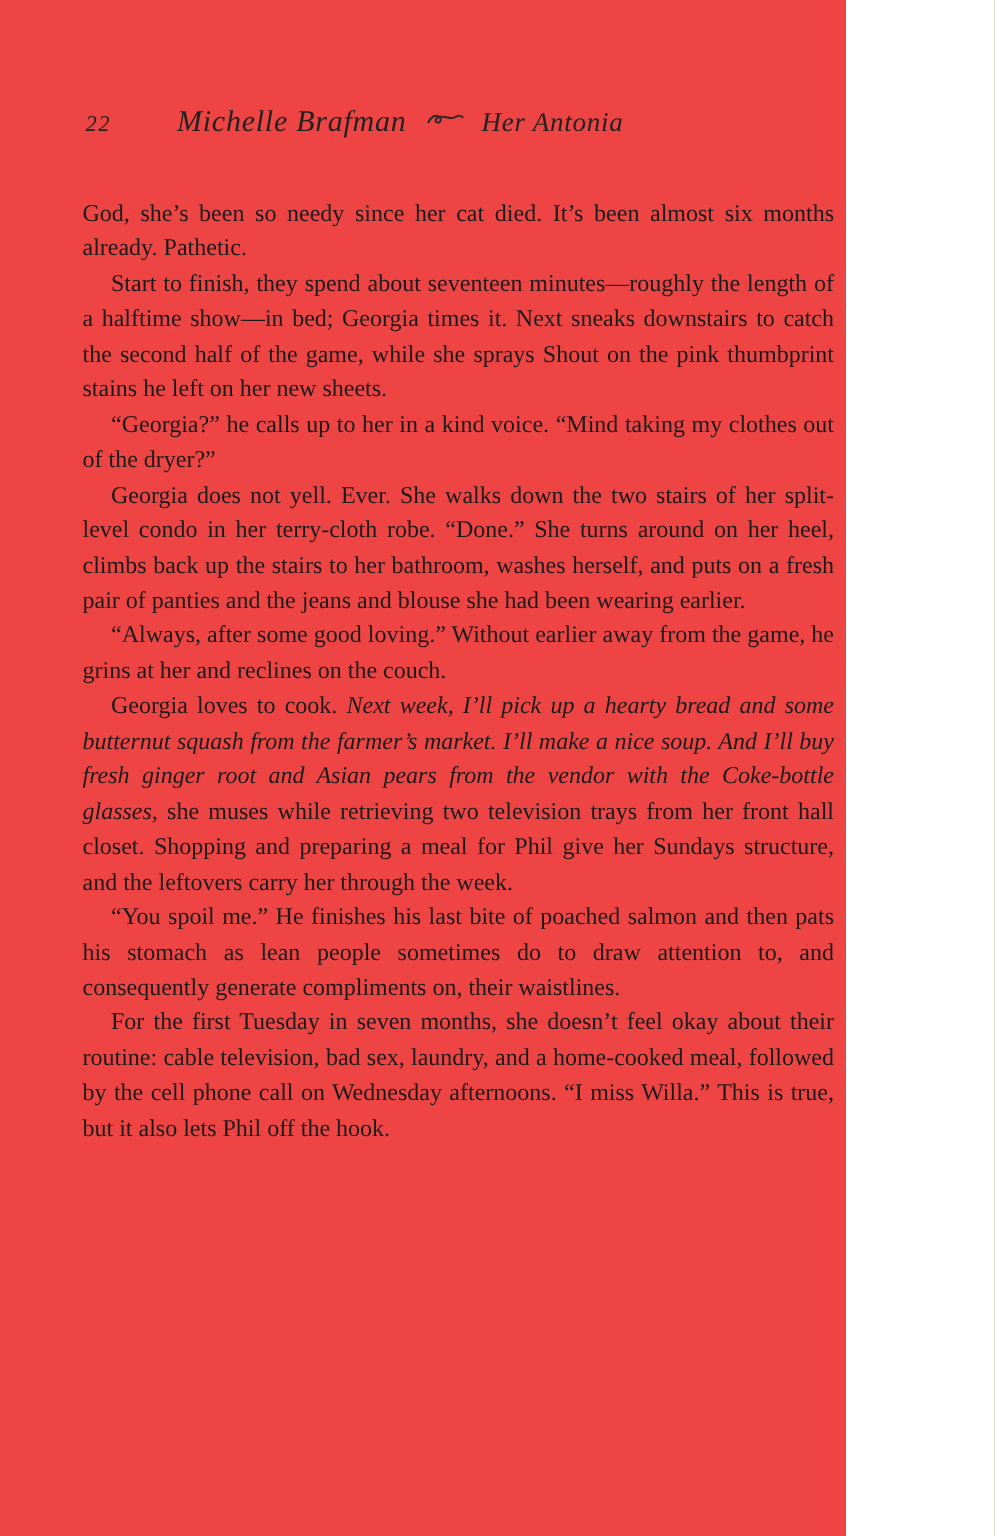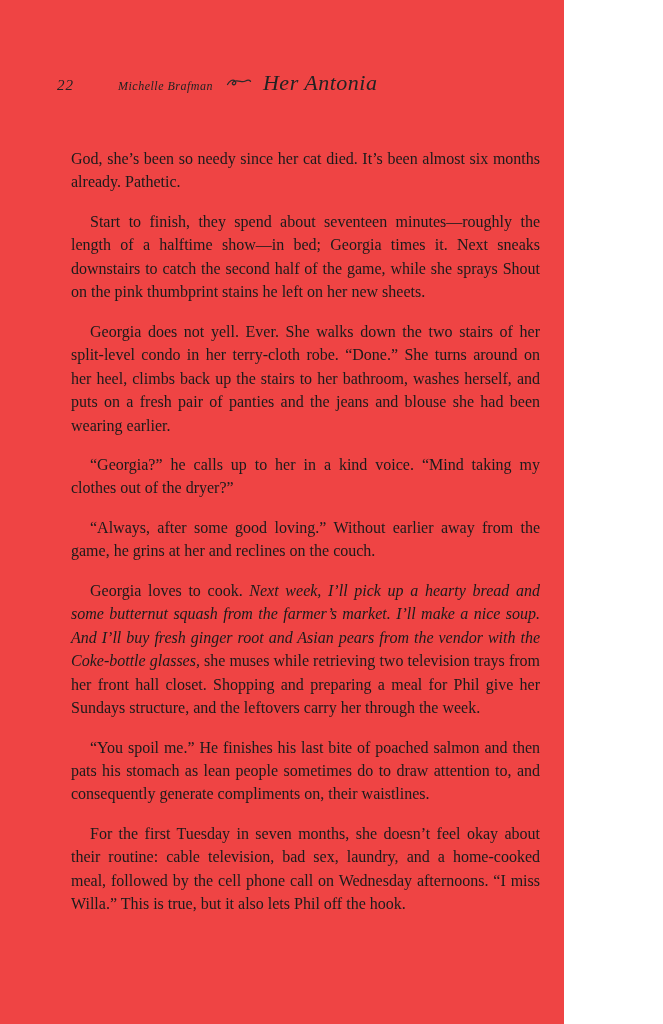--- a/index.html
+++ b/index.html
@@ -27,45 +27,45 @@
     font-style: italic;
     font-size: 18px;
     color: #222222;
   }
   .running-header .folio {
     font-size: 15px;
     letter-spacing: 1px;
   }
   .running-header .author {
     margin-left: 44px;
-    font-size: 12px;
+    font-size: 20px;
     letter-spacing: 0.5px;
   }
   .running-header .ornament {
     margin: 0 11px 0 13px;
     display: inline-block;
     position: relative;
     top: -2px;
   }
   .running-header .title {
-    font-size: 22px;
+    font-size: 18px;
     letter-spacing: 0.5px;
   }
   .body-text {
     position: absolute;
     left: 55px;
     top: 131px;
     width: 501px;
     font-size: 16px;
     line-height: 23.45px;
     text-align: justify;
     color: #1b1b1b;
   }
   .body-text p {
-    margin: 16px;
+    margin: 0;
     padding: 0;
     text-indent: 19px;
   }
   .body-text p.no-indent {
     text-indent: 0;
   }
   .body-text span.ital {
     font-style: italic;
   }
 </style>
@@ -82,21 +82,21 @@
         <path d="M1.5,9.5 C3.5,5.5 7,4 9,6 C10.8,7.8 9.2,10.4 7.2,9.6 C5.4,8.9 6.5,6 10.5,5.8 C14.5,5.6 16,8 19.5,6 C21.5,4.8 23,4.6 24.5,6.2" fill="none" stroke="#2a2a2a" stroke-width="1.3" stroke-linecap="round"></path>
       </svg>
     </span>
     <span class="title">Her Antonia</span>
   </div>
 
   <div class="body-text">
 
   <p class="no-indent"><span>God, she’s been so needy since her cat died. It’s been almost six months already. Pathetic.</span></p>
       <p><span>Start to finish, they spend about seventeen minutes—roughly the length of a halftime show—in bed; Georgia times it. Next sneaks downstairs to catch the second half of the game, while she sprays Shout on the pink thumbprint stains he left on her new sheets.</span></p>
+      <p><span>“Georgia?” he calls up to her in a kind voice. “Mind taking my clothes out of the dryer?”</span></p>
       <p><span>Georgia does not yell. Ever. She walks down the two stairs of her split-level condo in her terry-cloth robe. “Done.” She turns around on her heel, climbs back up the stairs to her bathroom, washes herself, and puts on a fresh pair of panties and the jeans and blouse she had been wearing earlier.</span></p>
-      <p><span>“Georgia?” he calls up to her in a kind voice. “Mind taking my clothes out of the dryer?”</span></p>
       <p><span>“Always, after some good loving.” Without earlier away from the game, he grins at her and reclines on the couch.</span></p>
       <p><span>Georgia loves to cook. </span><span class="ital">Next week, I’ll pick up a hearty bread and some butternut squash from the farmer’s market. I’ll make a nice soup. And I’ll buy fresh ginger root and Asian pears from the vendor with the Coke-bottle glasses,</span><span> she muses while retrieving two television trays from her front hall closet. Shopping and preparing a meal for Phil give her Sundays structure, and the leftovers carry her through the week.</span></p>
       <p><span>“You spoil me.” He finishes his last bite of poached salmon and then pats his stomach as lean people sometimes do to draw attention to, and consequently generate compliments on, their waistlines.</span></p>
       <p><span>For the first Tuesday in seven months, she doesn’t feel okay about their routine: cable television, bad sex, laundry, and a home-cooked meal, followed by the cell phone call on Wednesday afternoons. “I miss Willa.” This is true, but it also lets Phil off the hook.</span></p>
     </div>
 
 </div>
 
 </body></html>

